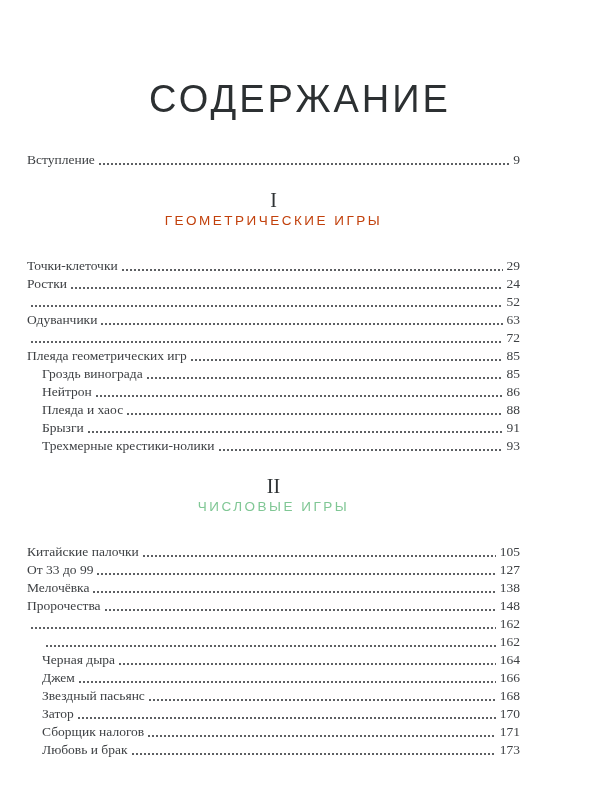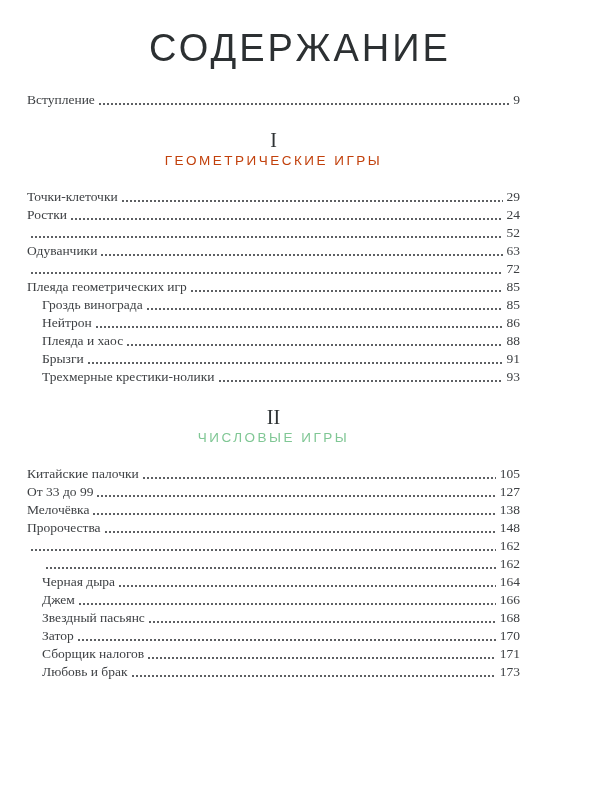--- a/index.html
+++ b/index.html
@@ -13,21 +13,21 @@
     font-family:"Liberation Serif", serif;
     color:#3e4144;
   }
   .content {
     box-sizing:border-box;
     padding-left:27px;
     padding-right:80px;
   }
   .title {
     margin:0;
-    padding-top:25px;
+    padding-top:76px;
     text-align:center;
     font-family:"Liberation Sans", sans-serif;
     font-weight:300;
     font-size:38px;
     letter-spacing:3px;
     color:#2c3032;
     line-height:1.25;
   }
   .front { margin-top:48px; }
   .section-head { margin-top:20px; text-align:center; }
@@ -38,21 +38,21 @@
     color:#2e3234;
   }
   .section-title {
     margin-top:1px;
     font-family:"Liberation Sans", sans-serif;
     font-size:13.5px;
     line-height:18px;
     letter-spacing:2.5px;
     font-weight:400;
   }
-  .entries { margin-top:18px; }
+  .entries { margin-top:27px; }
   .row {
     display:flex;
     align-items:baseline;
     font-size:13.5px;
     line-height:18px;
     white-space:nowrap;
   }
   .row.indent { padding-left:15px; }
   .label { flex:0 0 auto; }
   .dots { flex:1 1 auto; position:relative; align-self:stretch; }

